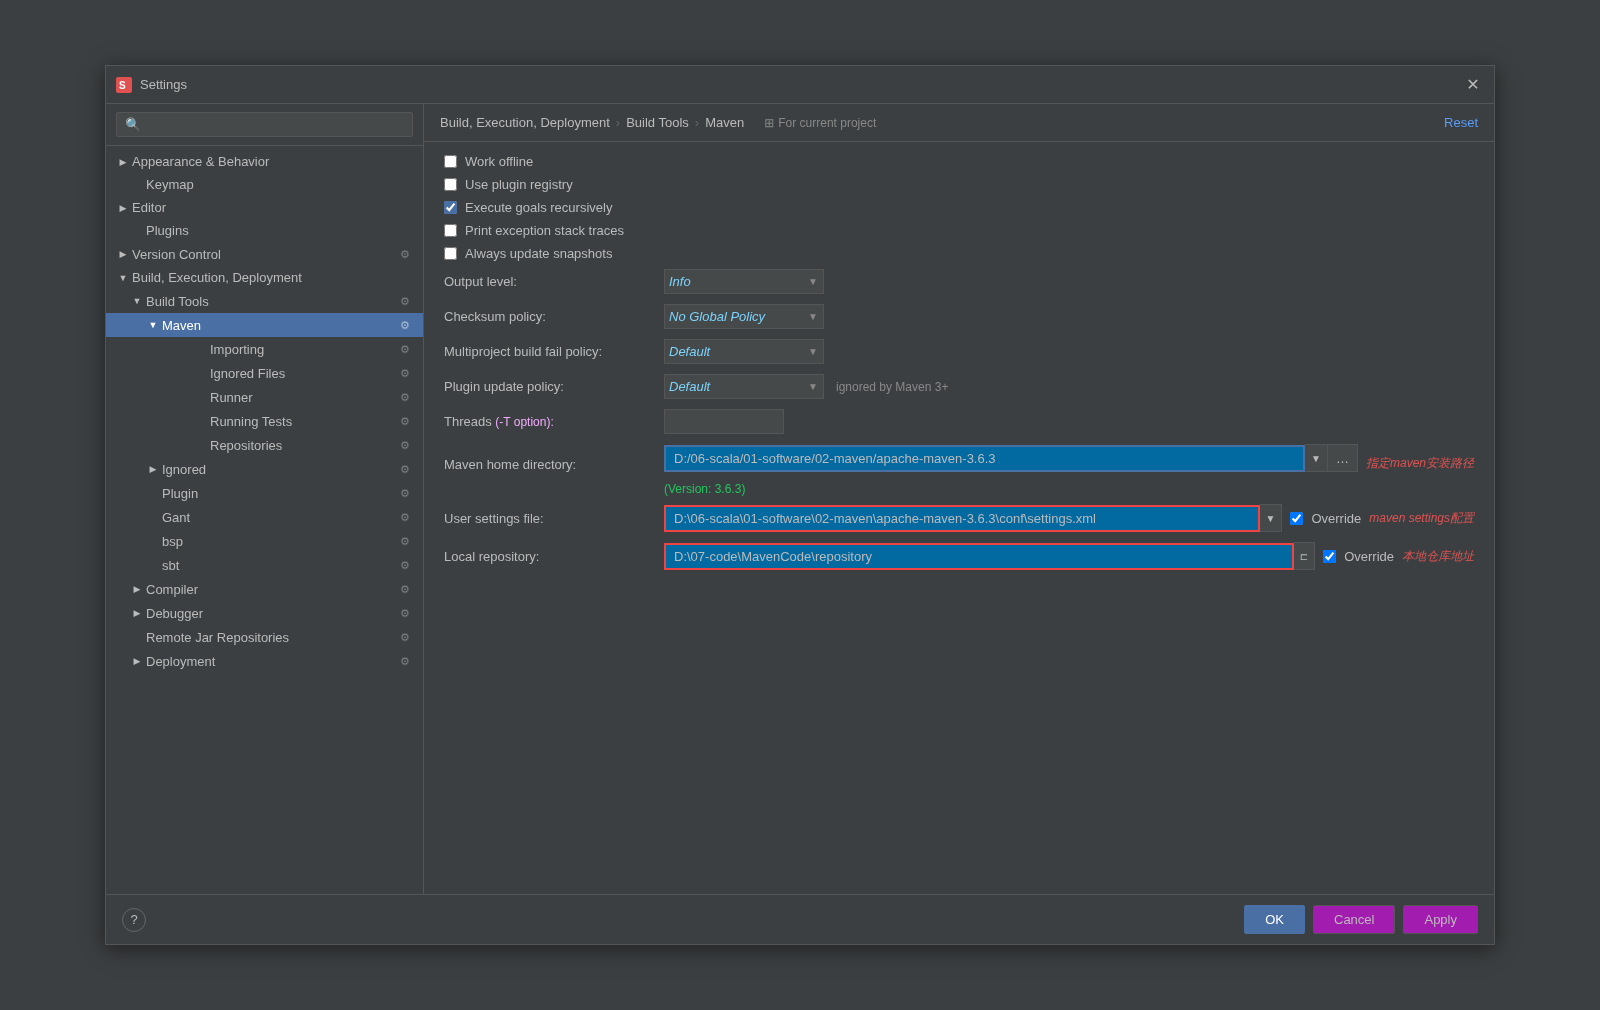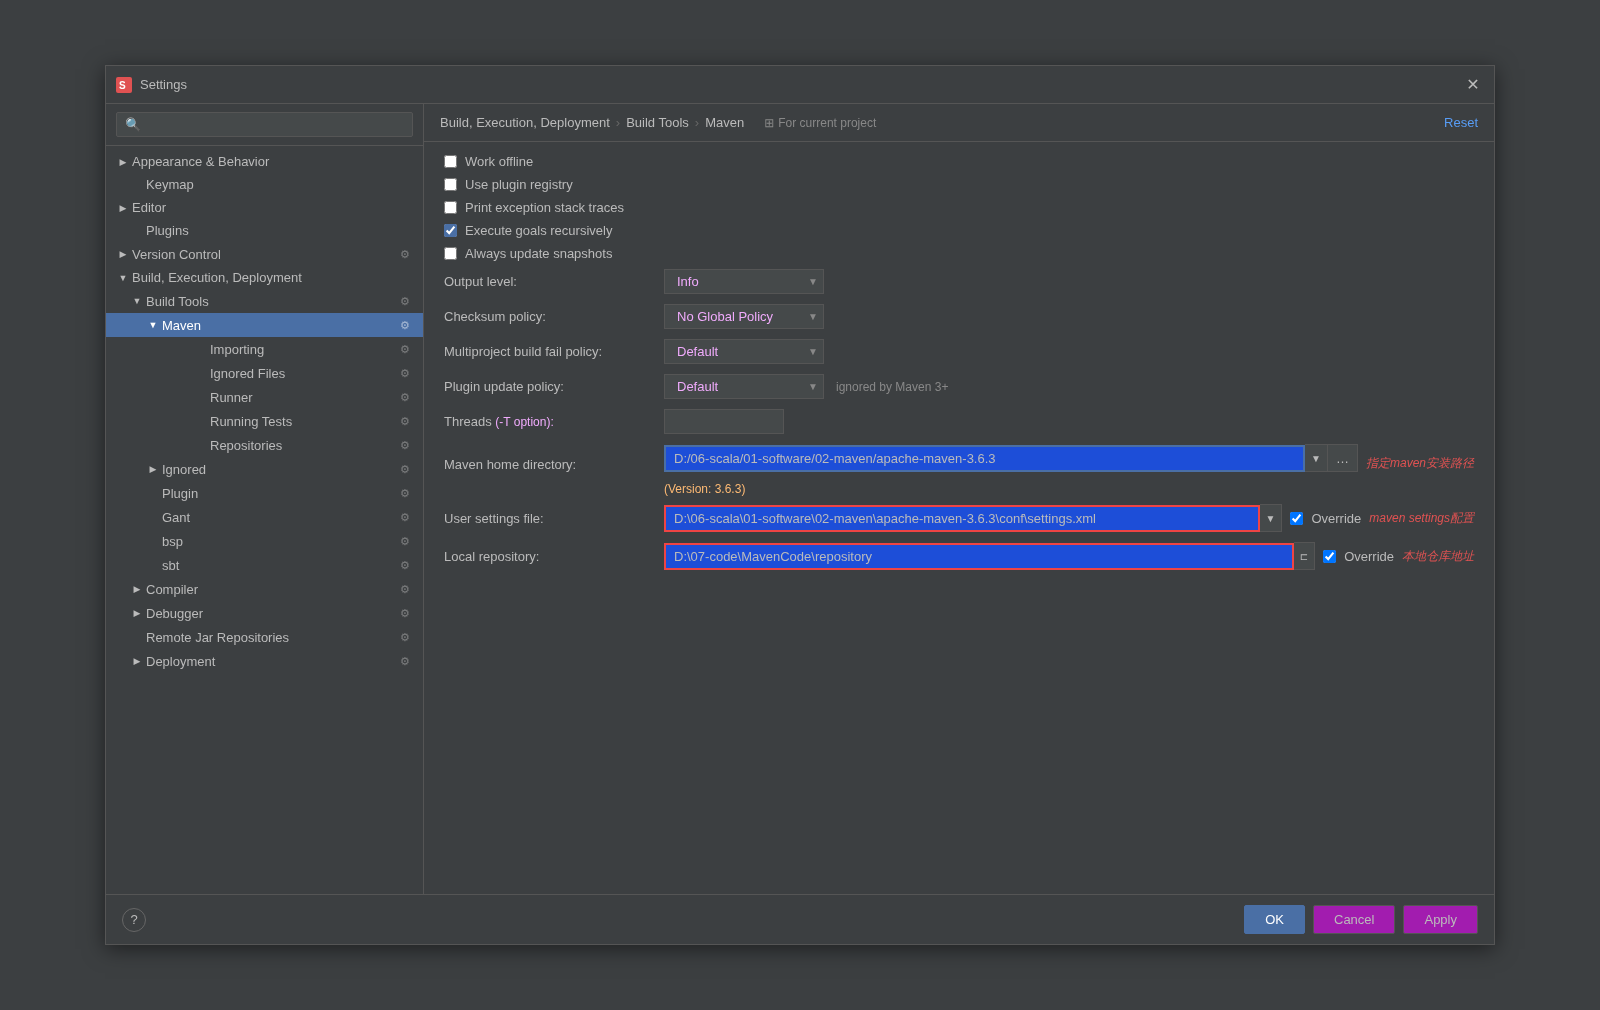--- a/index.html
+++ b/index.html
@@ -204,27 +204,28 @@
       text-align: left;
     }
     .dropdown-wrapper {
       position: relative;
       display: inline-flex;
       align-items: center;
     }
     .dropdown {
       background: #45494a;
       border: 1px solid #555;
-      color: #f0abfc;
-      padding: 4px 24px 4px 12px;
+      color: #7dd3fc;
+      padding: 4px 24px 4px 4px;
       font-size: 13px;
       appearance: none;
       cursor: pointer;
       outline: none;
       min-width: 160px;
+      font-style: italic;
     }
     .dropdown-arrow {
       position: absolute;
       right: 6px;
       pointer-events: none;
       color: #888;
       font-size: 10px;
     }
     .ignored-note {
       margin-left: 12px;
@@ -241,21 +242,21 @@
       outline: none;
     }
     
     .path-input-wrapper {
       display: flex;
       align-items: center;
       flex: 1;
     }
     .path-input {
       flex: 1;
-      background: #1d4ed8;
+      background: #0369a1;
       border: 2px solid #ef4444;
       color: #bbbbbb;
       padding: 4px 8px;
       font-size: 13px;
       outline: none;
     }
     .path-input.focused {
       border-color: #4a6fa5;
     }
     .path-dropdown-btn {
@@ -276,21 +277,21 @@
       border-left: none;
       color: #bbbbbb;
       padding: 4px 8px;
       cursor: pointer;
       font-size: 13px;
       height: 28px;
       display: flex;
       align-items: center;
     }
     .version-text {
-      color: #fdba74;
+      color: #22c55e;
       font-size: 12px;
       margin-top: 2px;
       margin-left: 220px;
       margin-bottom: 8px;
     }
     .annotation-red {
       color: #e05252;
       font-size: 12px;
       margin-left: 8px;
       font-style: italic;
@@ -525,26 +526,26 @@
 
         <div class="checkbox-row">
           <input type="checkbox" id="work-offline" style="">
           <label for="work-offline">Work offline</label>
         </div>
         <div class="checkbox-row">
           <input type="checkbox" id="use-plugin" style="">
           <label for="use-plugin">Use plugin registry</label>
         </div>
         <div class="checkbox-row">
+          <input type="checkbox" id="execute-goals" checked="" style="">
+          <label for="execute-goals">Execute goals recursively</label>
+        </div>
+        <div class="checkbox-row">
           <input type="checkbox" id="print-exception" style="">
           <label for="print-exception">Print exception stack traces</label>
-        </div>
-        <div class="checkbox-row">
-          <input type="checkbox" id="execute-goals" checked="" style="">
-          <label for="execute-goals">Execute goals recursively</label>
         </div>
         <div class="checkbox-row">
           <input type="checkbox" id="always-update" style="">
           <label for="always-update">Always update snapshots</label>
         </div>
 
         <div class="form-row">
           <span class="form-label">Output level:</span>
           <div class="dropdown-wrapper">
             <select class="dropdown">

